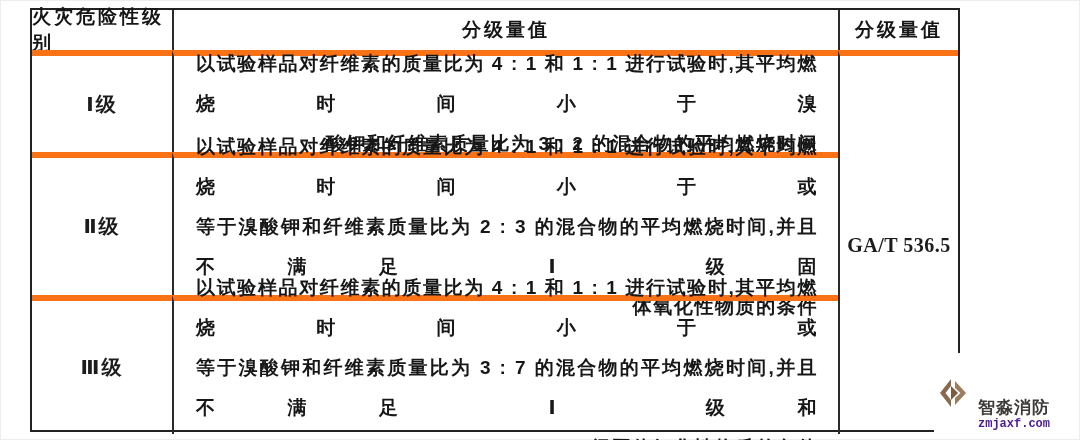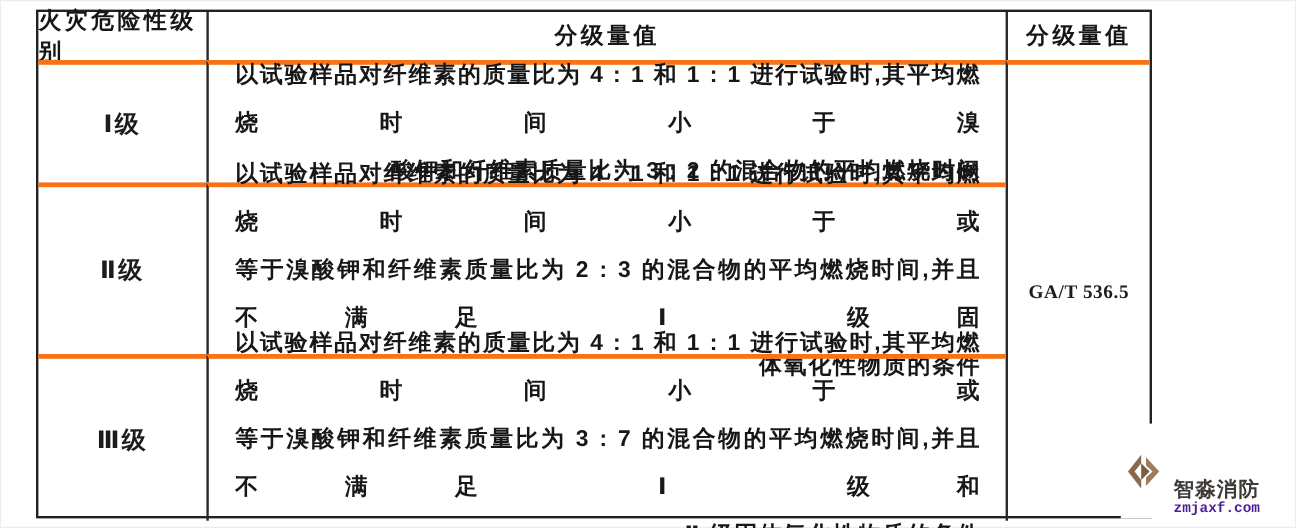--- a/index.html
+++ b/index.html
@@ -16,21 +16,21 @@
     position:absolute;left:30px;top:8px;width:930px;height:424px;
     display:grid;
     grid-template-columns:140px 1fr 120px;
     grid-template-rows:40px 102px 143px 139px;
     border:2px solid #222;
     background:#fff;
     box-sizing:border-box;
   }
   .cell{
     box-sizing:border-box;
-    border-top:4px solid #f97316;
+    border-top:6px solid #f97316;
     border-left:2px solid #2a2a2a;
     display:flex;align-items:center;justify-content:center;
   }
   .cell.first-col{border-left:none;}
   .cell.first-row{border-top:none;}
   .th{
     font-weight:bold;font-size:19px;letter-spacing:3px;
     color:#161616;
   }
   .level-cell{font-weight:bold;font-size:20px;letter-spacing:2px;text-align:center;}
@@ -43,21 +43,21 @@
     letter-spacing:1.6px;white-space:nowrap;
     text-align:right;color:#171717;
   }
   .desc-line.fill{
     white-space:normal;
     text-align:justify;
     text-align-last:justify;
   }
   .method-cell{
     grid-column:3;grid-row:2 / 5;
-    font-weight:bold;font-size:16px;letter-spacing:0.5px;
+    font-weight:bold;font-size:20px;letter-spacing:0.5px;
     font-family:"Liberation Serif","DejaVu Serif",serif;
     text-align:right;
   }
   .watermark{
     position:absolute;right:26px;bottom:8px;
     display:flex;align-items:center;gap:6px;
     background:#fff;padding:2px 4px;
   }
   .wm-logo{width:34px;height:32px;flex:0 0 auto;}
   .wm-text{display:flex;flex-direction:column;line-height:1;margin-top:44px;}

